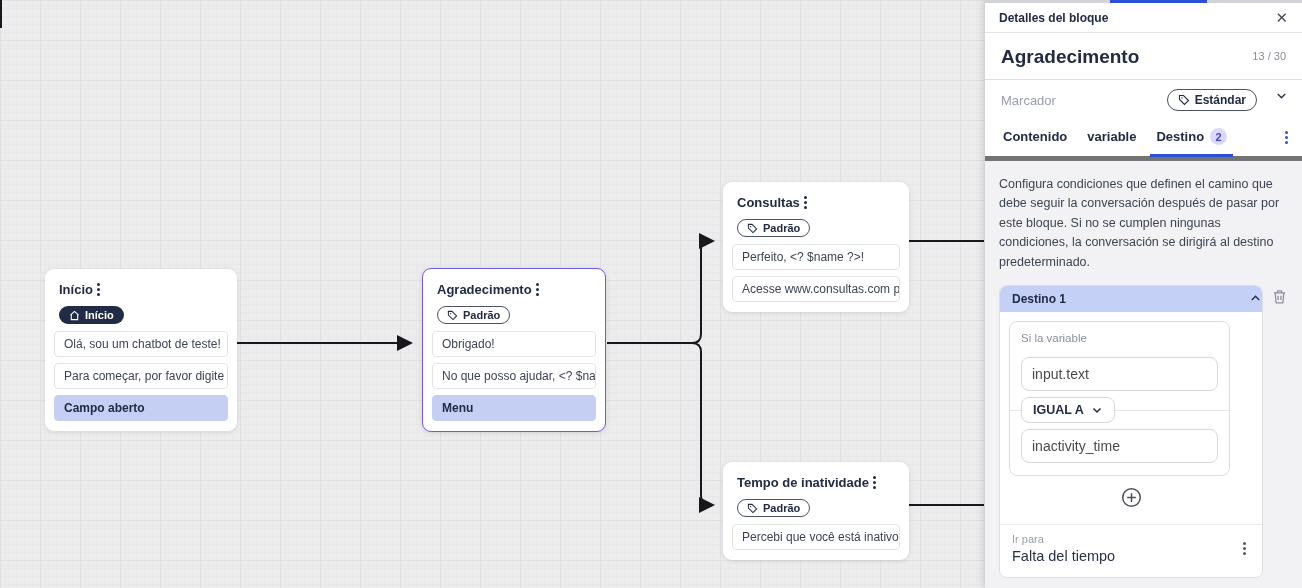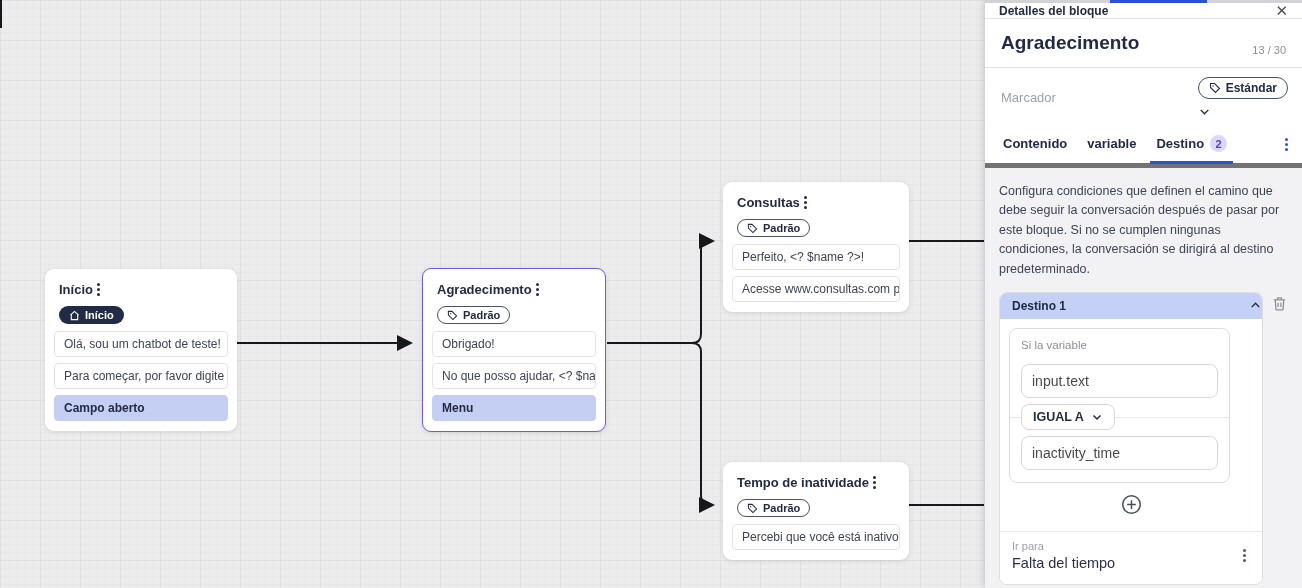--- a/index.html
+++ b/index.html
@@ -39,31 +39,31 @@
     padding:5px 9px; font-size:12px; color:#3d4454; white-space:nowrap; overflow:hidden; }
   .msg.hl { background:#c5cff4; border-color:#c5cff4; font-weight:bold; color:#222b45; }
 
   
   .panel { position:absolute; left:985px; top:0; width:317px; height:588px;
     background:#fff; box-shadow:-2px 0 7px rgba(0,0,0,.14);
     display:flex; flex-direction:column; }
   .panel-topstrip { position:relative; height:3px; background:#d2d3d7; }
   .panel-topstrip .blue { position:absolute; left:125px; top:0; width:97px; height:3px; background:#2b50d8; }
   .panel-header { display:flex; justify-content:space-between; align-items:center;
-    padding:0 14px; border-bottom:1px solid #e4e5e9; }
+    padding:7px 14px; border-bottom:1px solid #e4e5e9; }
   .panel-header-title { font-size:12px; font-weight:bold; color:#222b45; }
   .close-x { font-size:15px; color:#4a4f5a; cursor:pointer; line-height:1; }
   .title-row { display:flex; justify-content:space-between; align-items:flex-start;
     padding:13px 16px 11px; border-bottom:1px solid #dfe0e4; }
   .block-name { font-size:19px; font-weight:600; color:#222b45; }
-  .counter { font-size:11px; color:#8a8f99; margin-top:12px; }
+  .counter { font-size:11px; color:#8a8f99; margin-top:4px; }
   .marker-row { display:flex; justify-content:space-between; align-items:center;
     padding:9px 14px 7px 16px; }
   .marker-label { font-size:13px; color:#9aa0ab; }
-  .marker-right { display:flex; align-items:flex-start; gap:6px;flex-direction:column; }
+  .marker-right { display:flex; align-items:flex-start; gap:18px; }
   .pill-outline { display:inline-flex; align-items:center; gap:5px; border:1.3px solid #4a5168;
     border-radius:999px; padding:3px 10px; font-size:12px; font-weight:bold; color:#222b45;
     background:#fff; cursor:pointer; }
   .tabs-row { display:flex; align-items:stretch; gap:16px; padding:0 4px 0 16px;
     border-bottom:5px solid #737373; }
   .tab { position:relative; padding:10px 2px 11px; font-size:13px; font-weight:bold;
     color:#222b45; cursor:pointer; display:flex; align-items:center; gap:6px; }
   .tab.active::after { content:""; position:absolute; left:-4px; right:-4px; bottom:-1px;
     height:3px; background:#2b50d8; }
   .tab-badge { display:inline-flex; align-items:center; justify-content:center;

